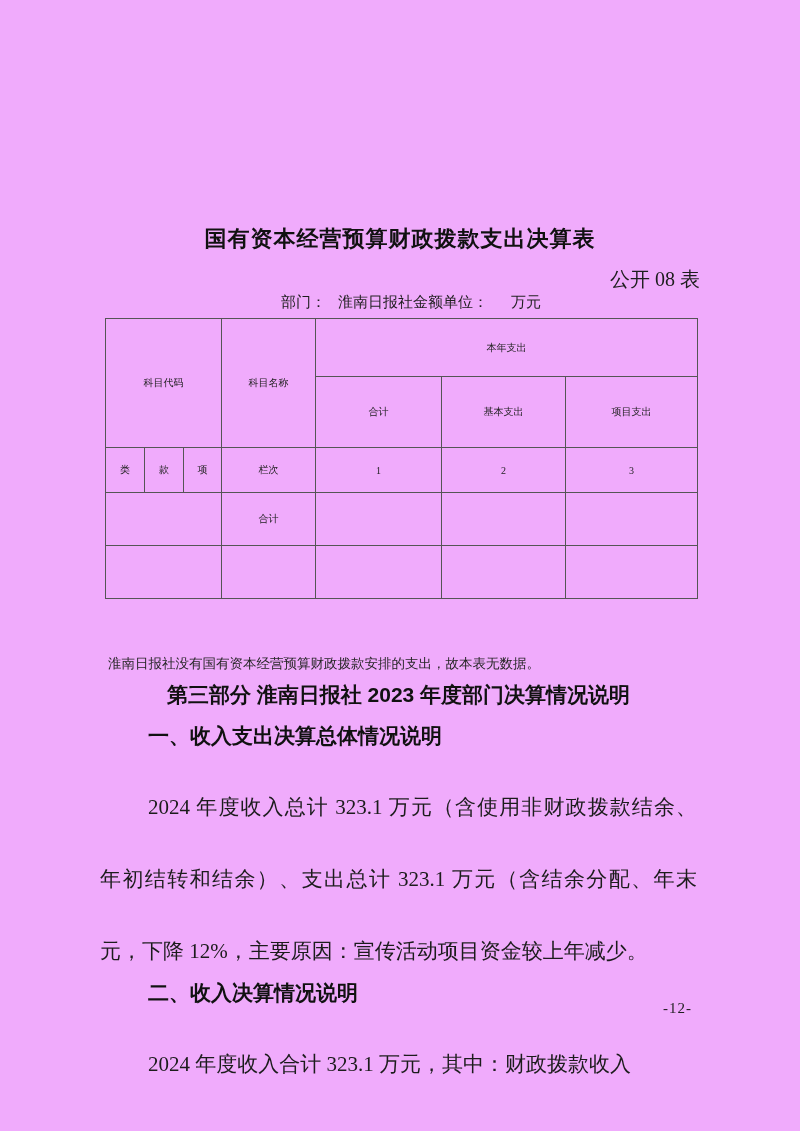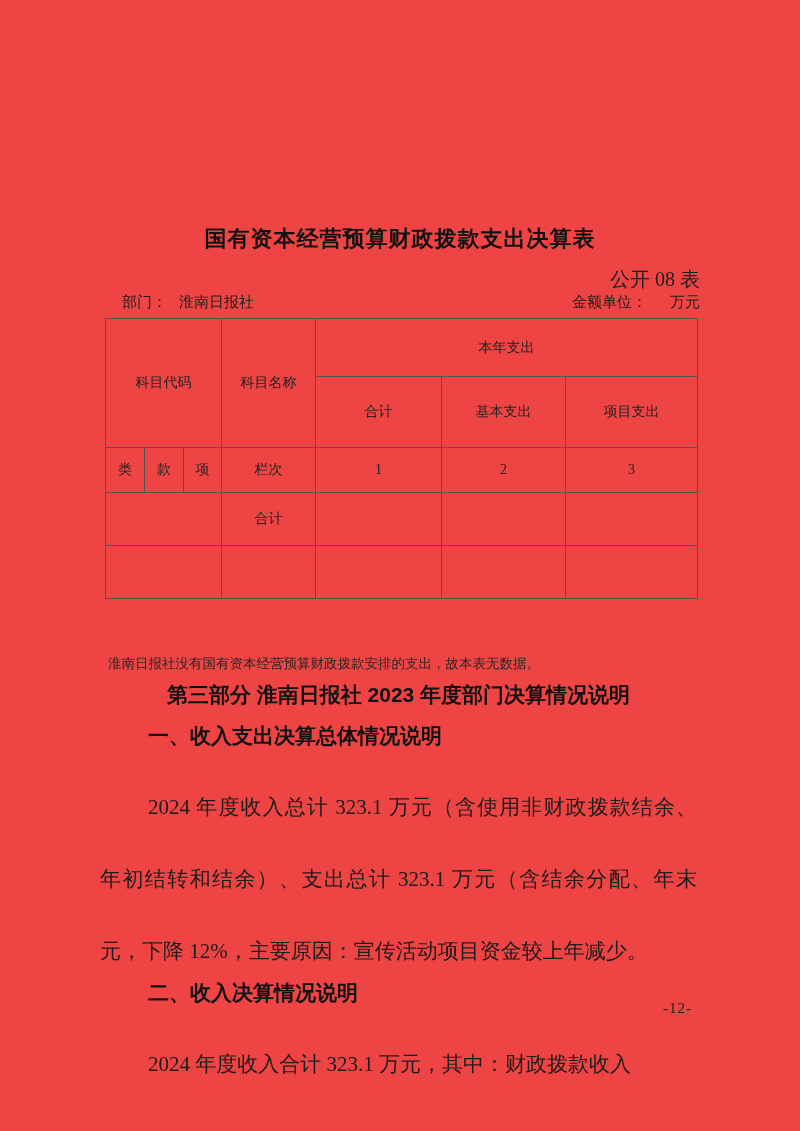--- a/index.html
+++ b/index.html
@@ -1,53 +1,53 @@
 <!DOCTYPE html>
 <html><head>
 <meta charset="utf-8">
 <style>
   html,body { margin:0; padding:0; background:#888; }
   .page {
     position: relative;
     width: 800px; height: 1131px;
     margin: 0 auto;
-    background: #ef4444;
+    background: #f0abfc;
     font-family: "Liberation Serif", "DejaVu Serif", serif;
     color: #1e1e1e;
     overflow: hidden;
   }
   .doc-title {
     position: absolute; top: 224px; left: 0; width: 100%;
     text-align: center;
     font-family: "Liberation Sans", "DejaVu Sans", sans-serif;
     font-weight: 700; font-size: 22px; letter-spacing: 1px;
     color: #111;
   }
   .form-label {
     position: absolute; top: 266px; right: 100px;
     font-size: 20px;
     text-align: right;
   }
   .meta-row {
     position: absolute; top: 293px; left: 122px; right: 100px;
-    display: flex; justify-content: space-between;
+    display: flex; justify-content: center;
     font-size: 15px;
   }
   .meta-left .val { margin-left: 12px; }
   .meta-right .val { margin-left: 23px; }
 
   table.acct {
     position: absolute; left: 105px; top: 318px;
     width: 592px; border-collapse: collapse;
     table-layout: fixed;
   }
   table.acct td {
     border: 1px solid #555;
     text-align: center; vertical-align: middle;
-    font-size: 14px; color: #222;
+    font-size: 10px; color: #222;
     padding: 0; overflow: hidden;
   }
   tr.r-head1 { height: 58px; }
   tr.r-head2 { height: 71px; }
   tr.r-cols  { height: 45px; }
   tr.r-total { height: 53px; }
   tr.r-empty { height: 53px; }
 
   .table-note {
     position: absolute; left: 108px; top: 611px;

